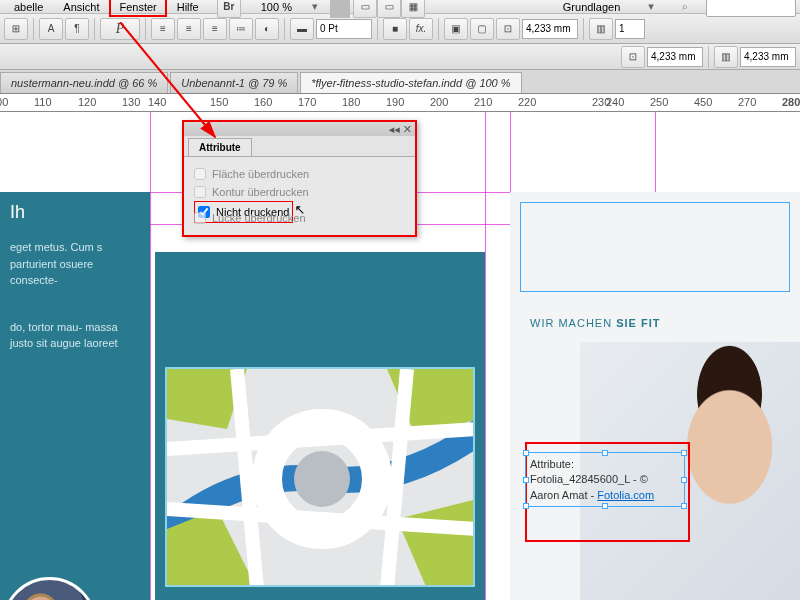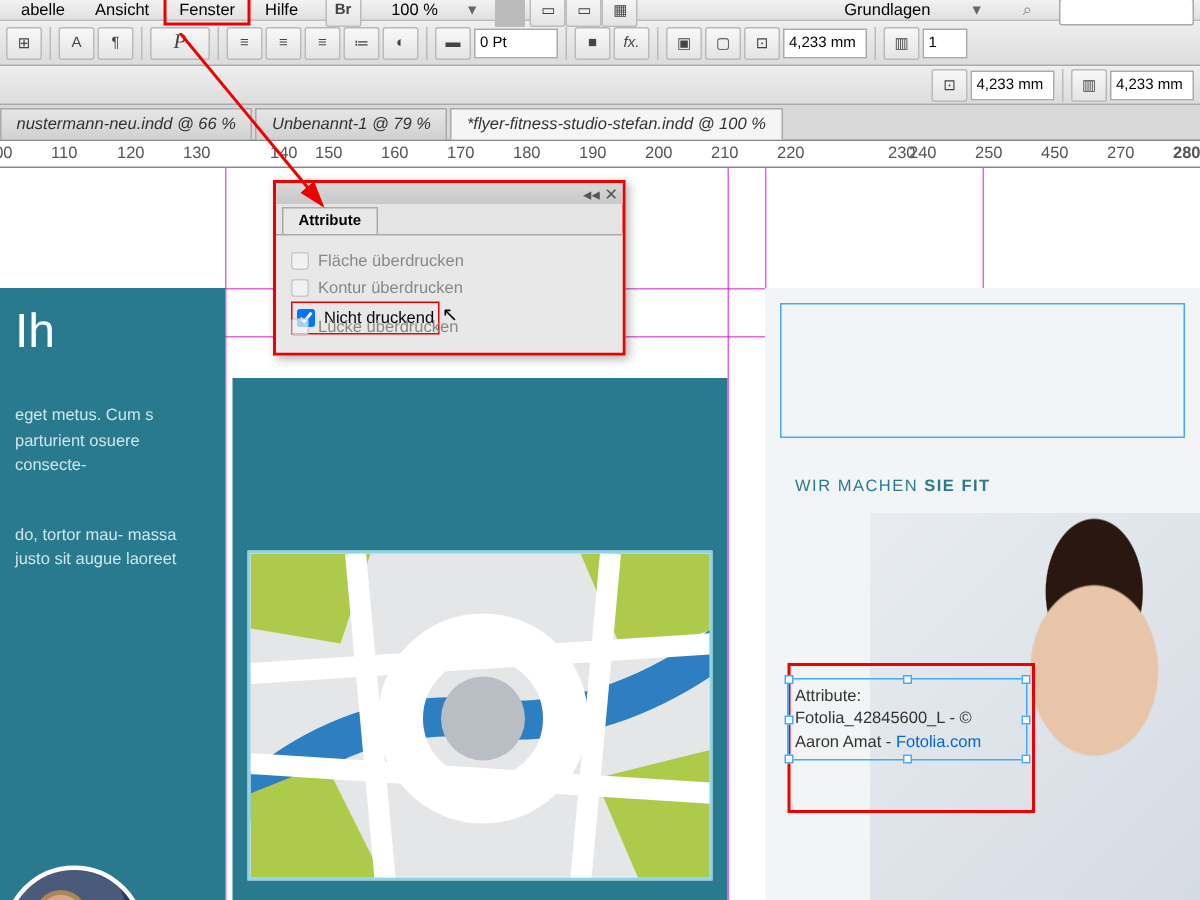--- a/index.html
+++ b/index.html
@@ -25,21 +25,21 @@
 .mapbox{position:absolute;left:155px;top:140px;width:330px;height:400px;background:#2a7a8f}
 .map{position:absolute;left:10px;top:115px;width:310px;height:220px;background:#e4e6e8;border:2px solid #8fd4e6;overflow:hidden}
 .page-r{position:absolute;left:510px;top:80px;width:290px;height:450px;background:#f2f4f5}
 .headline{position:absolute;top:115px;left:20px;font-size:22px;letter-spacing:1px;color:#2a7a8f;font-weight:300}
 .headline b{color:#2a7a8f;font-weight:600}
 .woman{position:absolute;right:-10px;top:150px;width:230px;height:350px;background:radial-gradient(ellipse 120px 160px at 65% 30%,#e8c4a8 0 35%,transparent 36%),radial-gradient(ellipse 80px 120px at 65% 15%,#2a1810 0 40%,transparent 41%),linear-gradient(135deg,#e8ecf0,#d0d8e0)}
 .credit-box{position:absolute;left:525px;top:330px;width:165px;height:100px;border:2px solid #e00}
 .credit-sel{position:absolute;left:525px;top:340px;width:160px;height:55px;border:1px solid #4af}
 .credit-sel .h{position:absolute;width:6px;height:6px;background:#fff;border:1px solid #4af}
 .credit-txt{position:absolute;left:530px;top:345px;font-size:10px;color:#333;line-height:1.4}
-.credit-txt a{color:#06c;}
+.credit-txt a{color:#06c;text-decoration:underline}
 .panel{position:absolute;left:182px;top:120px;width:235px;background:#e4e4e4;border:1px solid #888;box-shadow:2px 2px 6px rgba(0,0,0,.3)}
 .panel-hi{border:2px solid #e00}
 .panel-top{height:14px;background:linear-gradient(#d8d8d8,#c8c8c8);display:flex;justify-content:flex-end;align-items:center;padding:0 3px;gap:3px;font-size:9px;color:#555}
 .panel-tab{display:inline-block;padding:3px 10px;background:#e8e8e8;border:1px solid #aaa;border-bottom:none;margin:2px 0 0 4px;font-weight:bold;font-size:10px}
 .panel-body{background:#e8e8e8;border-top:1px solid #aaa;padding:8px 10px}
 .chk{display:flex;align-items:center;gap:6px;padding:3px 0;color:#888}
 .chk input{width:12px;height:12px}
 .chk.on{color:#000}
 .chk-hi{border:1px solid #e00;padding:1px 3px;display:inline-flex}
 .arrow{position:absolute;left:115px;top:22px;width:120px;height:130px;pointer-events:none}
@@ -111,21 +111,21 @@
   <div class="tab">nustermann-neu.indd @ 66 %</div>
   <div class="tab">Unbenannt-1 @ 79 %</div>
   <div class="tab active">*flyer-fitness-studio-stefan.indd @ 100 %</div>
 </div>
 
 <div class="ruler" id="ruler">
     <span style="left: -10px;">100</span>
     <span style="left: 34px;">110</span>
     <span style="left: 78px;">120</span>
     <span style="left: 122px;">130</span>
-    <span style="left: 180px;">140</span>
+    <span style="left: 148px;">140</span>
     <span style="left: 210px;">150</span>
     <span style="left: 254px;">160</span>
     <span style="left: 298px;">170</span>
     <span style="left: 342px;">180</span>
     <span style="left: 386px;">190</span>
     <span style="left: 430px;">200</span>
     <span style="left: 474px;">210</span>
     <span style="left: 518px;">220</span>
     <span style="left: 592px;">230</span>
     <span style="left: 606px;">240</span>
@@ -137,21 +137,21 @@
 
 <div class="canvas">
   <div class="guide-h" style="top:80px"></div>
   <div class="guide-h" style="top:112px"></div>
   <div class="guide-v" style="left:150px"></div>
   <div class="guide-v" style="left:485px"></div>
   <div class="guide-v" style="left:510px"></div>
   <div class="guide-v" style="left:655px"></div>
 
   <div class="page-l">
-    <div style="font-size:32px;color:#fff;margin-bottom:30px">Ih</div>
+    <div style="font-size:18px;color:#fff;margin-bottom:16px">Ih</div>
     <div class="txt">eget metus. Cum s parturient osuere consecte-</div>
     <div class="txt" style="margin-top:30px">do, tortor mau- massa justo sit augue laoreet</div>
     <div class="photo-circ"></div>
   </div>
 
   <div class="mapbox">
     <div class="map">
       <svg width="310" height="220" viewBox="0 0 310 220">
         <rect width="310" height="220" fill="#e4e6e8"></rect>
         <path d="M-20 180 Q60 100 155 110 T340 40" stroke="#2d7fc1" stroke-width="26" fill="none"></path>

